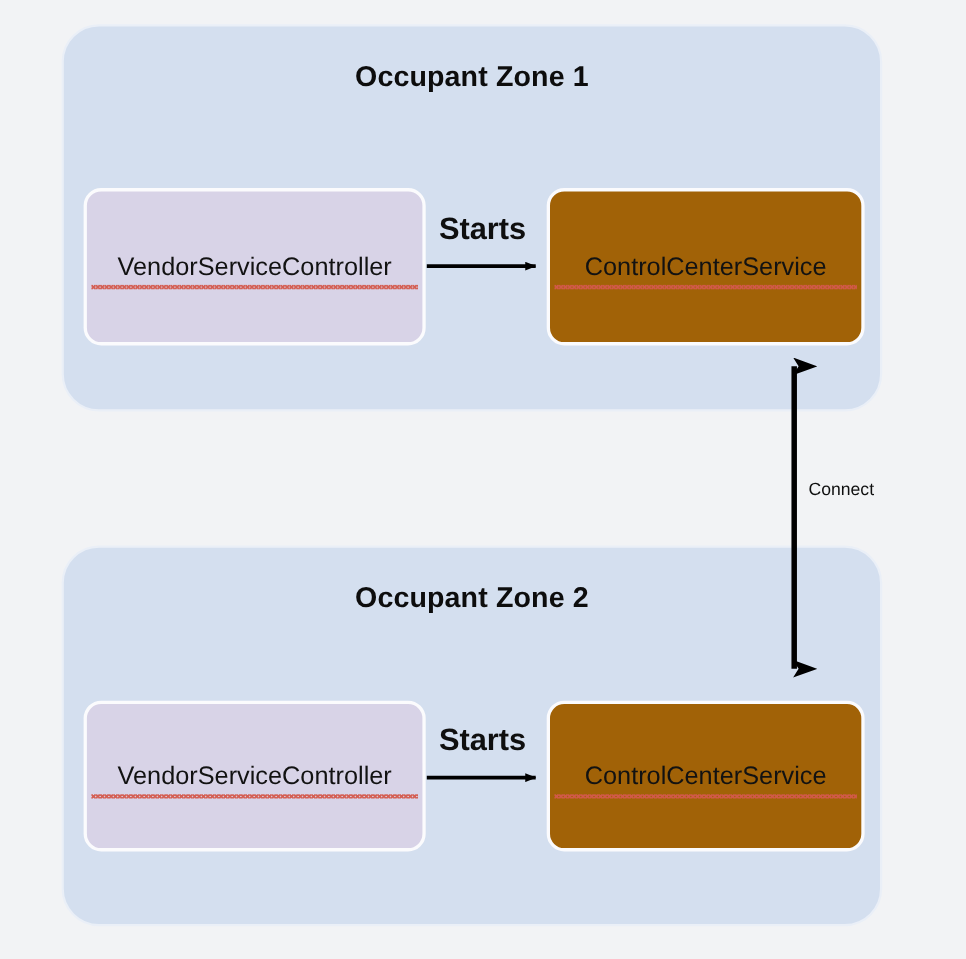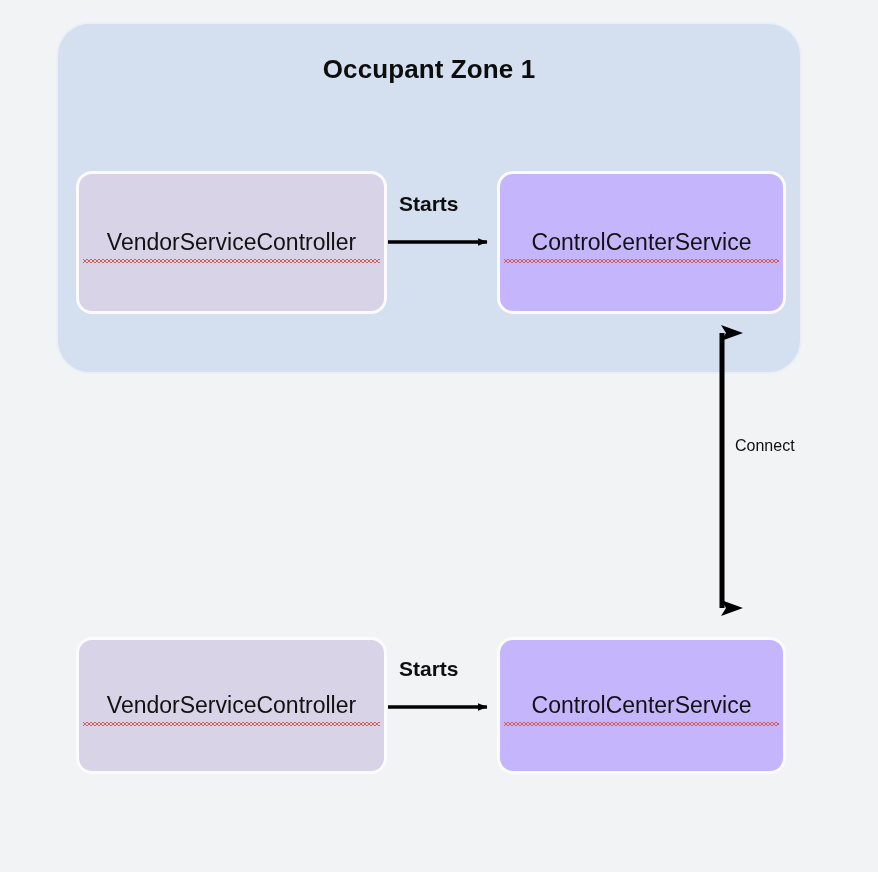--- a/index.html
+++ b/index.html
@@ -59,21 +59,21 @@
   
   .node {
     position: absolute;
     box-sizing: border-box;
     border-radius: 16px;
     border: 3px solid #fbfbfd;
     display: flex;
     align-items: center;
   }
   .node.purple { background: #d8d3e7; }
-  .node.green  { background: #c4b5fd; }
+  .node.green  { background: #a16207; }
 
   .node-label {
     width: 100%;
     text-align: center;
     font-size: 23px;
     color: #121212;
     line-height: 1.1;
     position: relative;
     white-space: nowrap;
   }
@@ -96,21 +96,21 @@
   
   #node-vsc-1 { left: 76px;  top: 171px; width: 311px; height: 143px; }
   #node-ccs-1 { left: 497px; top: 171px; width: 289px; height: 143px; }
   
   #node-vsc-2 { left: 76px;  top: 637px; width: 311px; height: 137px; }
   #node-ccs-2 { left: 497px; top: 637px; width: 289px; height: 137px; }
 
   
   .edge-label {
     position: absolute;
-    font-size: 21px;
+    font-size: 28px;
     font-weight: bold;
     color: #0f0f0f;
     white-space: nowrap;
   }
   #label-starts-1  { left: 399px; top: 192px; }
   #label-starts-2  { left: 399px; top: 657px; }
   #label-connect   { left: 735px; top: 437px; font-weight: normal; font-size: 16px; }
 
   svg.edges {
     position: absolute;
@@ -133,20 +133,23 @@
   <div class="node purple" id="node-vsc-1">
     <span class="node-label spell">VendorServiceController</span>
   </div>
 
   <div class="node green" id="node-ccs-1">
     <span class="node-label spell">ControlCenterService</span>
   </div>
 
   <div class="edge-label" id="label-starts-1">Starts</div>
 
+  <div class="zone" id="zone-2">
+    <div class="zone-title">Occupant Zone 2</div>
+  </div>
 
   <div class="node purple" id="node-vsc-2">
     <span class="node-label spell">VendorServiceController</span>
   </div>
 
   <div class="node green" id="node-ccs-2">
     <span class="node-label spell">ControlCenterService</span>
   </div>
 
   <div class="edge-label" id="label-starts-2">Starts</div>

